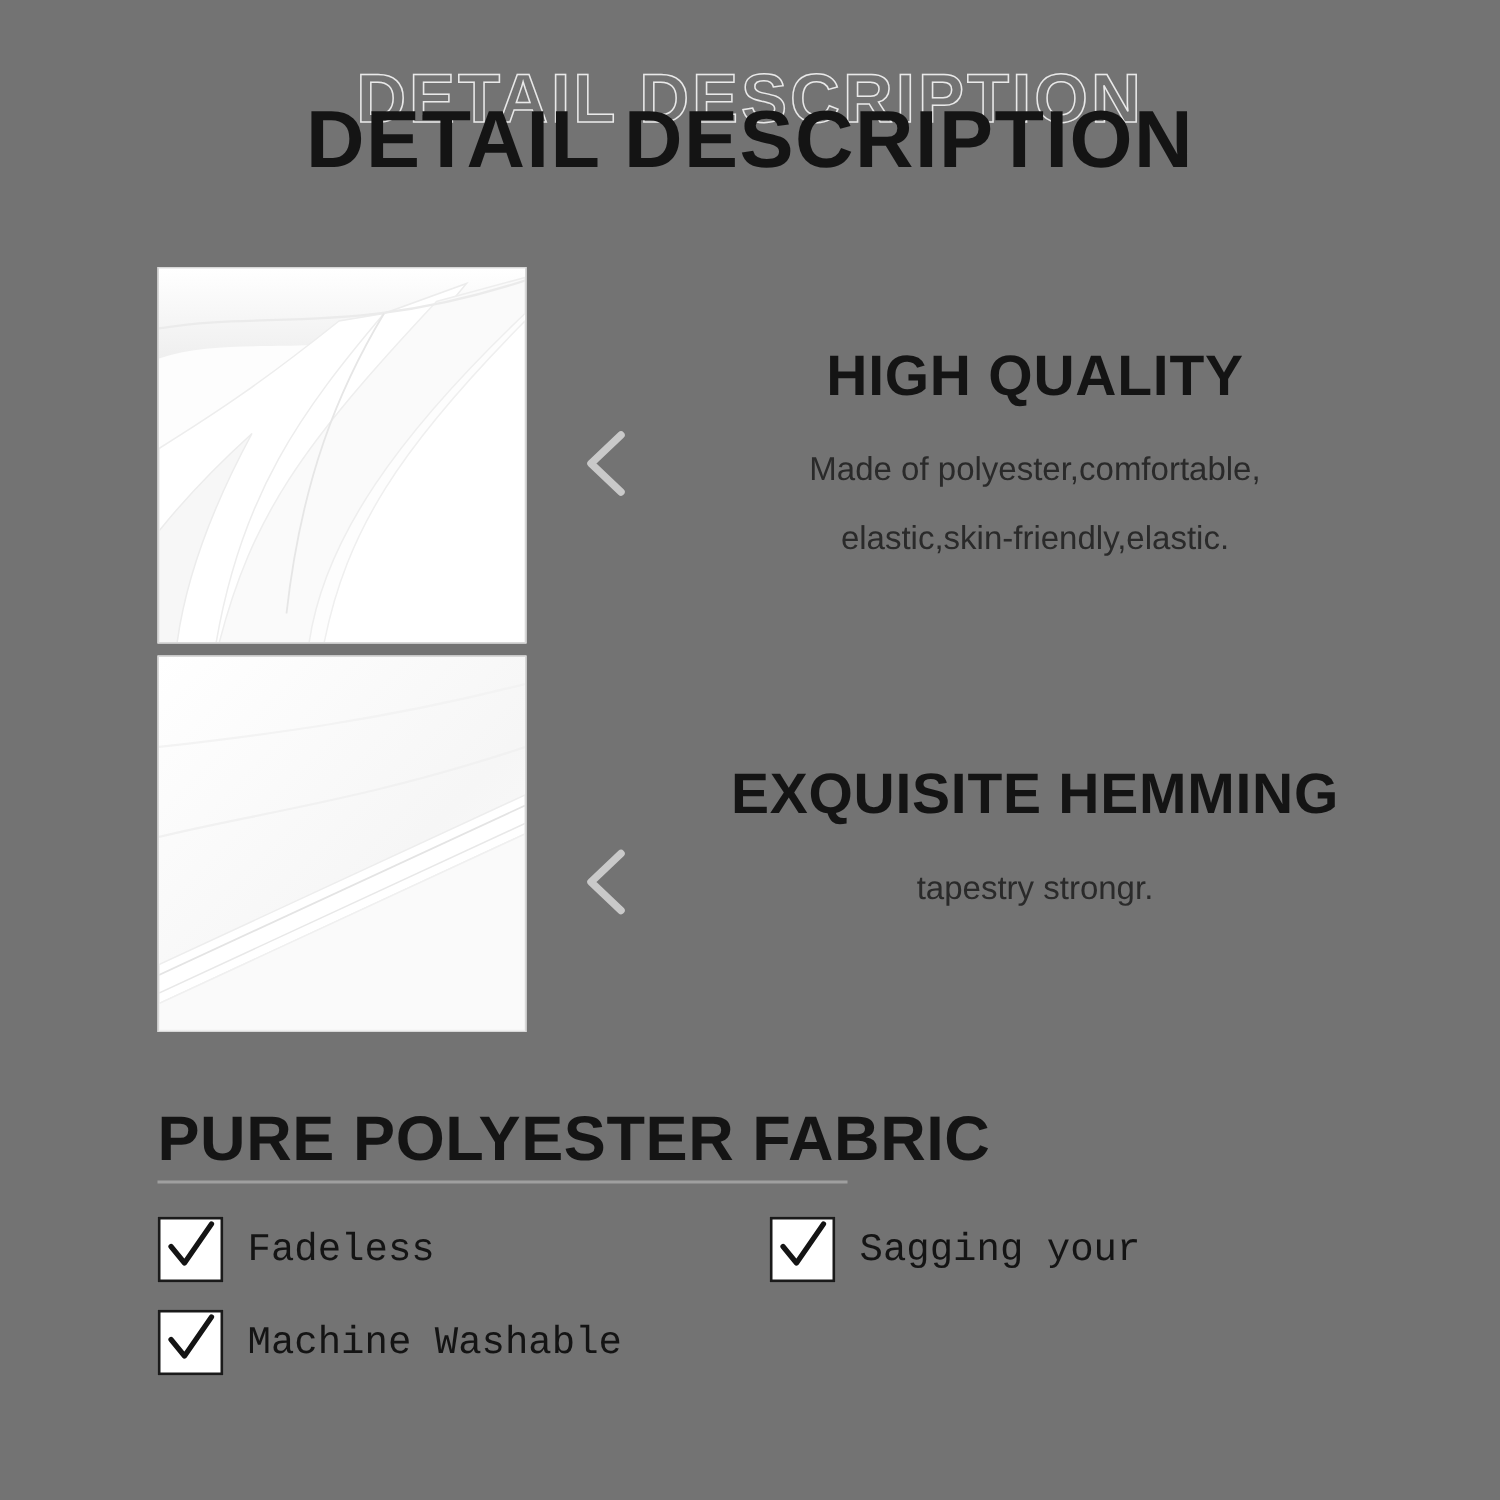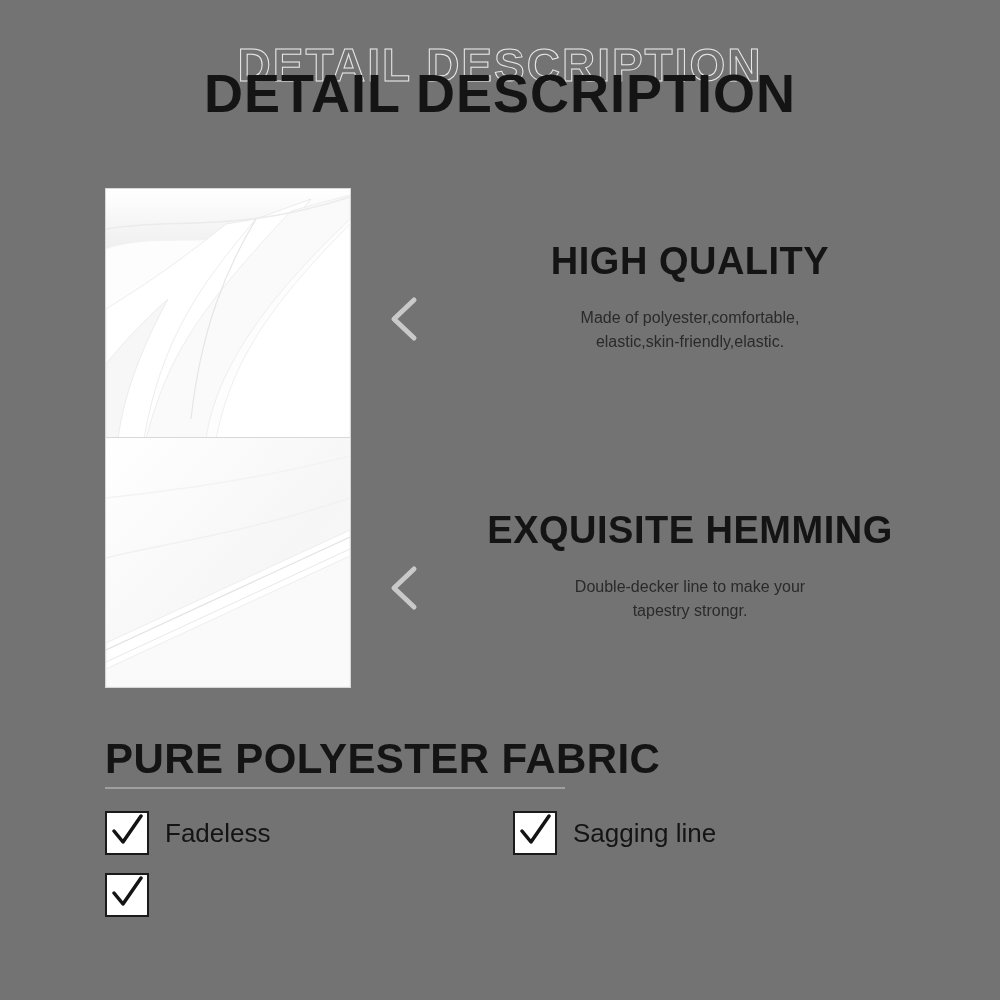--- a/index.html
+++ b/index.html
@@ -55,21 +55,21 @@
     color: #141414;
     white-space: nowrap;
   }
 
   
   .feature {
     position: absolute;
     left: 0;
     width: 1000px;
   }
-  .feature-1 { top: 188px; height: 252px; }
+  .feature-1 { top: 178px; height: 252px; }
   .feature-2 { top: 437px; height: 252px; padding-left: 19px; }
 
   .photo {
     position: absolute;
     left: 105px;
     top: 0;
     width: 244px;
     height: 249px;
     border: 1px solid #d8d8d8;
     background: #fdfdfd;
@@ -101,24 +101,24 @@
   .feature-title {
     font-size: 38px;
     font-weight: 700;
     letter-spacing: 0.5px;
     color: #141414;
     line-height: 1.15;
     margin: 0 0 22px 0;
     white-space: nowrap;
   }
   .feature-desc {
-    font-size: 16px;
+    font-size: 22px;
     line-height: 1.55;
     color: #2a2a2a;
-    margin: 0;
+    margin: 12px;
   }
 
   
   .bottom {
     position: absolute;
     left: 0;
     top: 735px;
     width: 1000px;
   }
   .bottom-title {
@@ -146,20 +146,21 @@
     top: 76px;
     width: 800px;
   }
   .check-row {
     display: flex;
     margin-bottom: 18px;
   }
   .check-item {
     display: flex;
     align-items: center;
+    font-family: Liberation Mono, monospace;
   }
   .check-item.col-1 { width: 408px; }
   .check-item.col-2 { width: 390px; }
 
   .checkbox {
     width: 40px;
     height: 40px;
     border: 2.5px solid #1a1a1a;
     position: relative;
     flex: 0 0 auto;
@@ -249,21 +250,20 @@
     </div>
 
     <div class="arrow">
       <svg width="34" height="46" viewBox="0 0 34 46">
         <polyline points="26,4 6,23 26,42" fill="none" stroke="#c9c9c9" stroke-width="5" stroke-linecap="round" stroke-linejoin="round"></polyline>
       </svg>
     </div>
 
     <div class="text-col">
       <div class="feature-title">EXQUISITE HEMMING</div>
-      <p class="feature-desc">Double-decker line to make your</p>
       <p class="feature-desc">tapestry strongr.</p>
     </div>
   </div>
 
   <div class="bottom">
     <div class="bottom-title">PURE POLYESTER FABRIC</div>
     <div class="divider"></div>
 
     <div class="checks">
 
@@ -275,30 +275,31 @@
             </svg>
           </div>
           <span class="check-label">Fadeless</span>
         </div>
         <div class="check-item col-2">
           <div class="checkbox">
             <svg width="34" height="36" viewBox="0 0 34 36">
               <polyline points="4,17 13,28 31,2" fill="none" stroke="#141414" stroke-width="3.5" stroke-linecap="round" stroke-linejoin="round"></polyline>
             </svg>
           </div>
-          <span class="check-label">Sagging line</span>
+          <span class="check-label">Sagging your</span>
         </div>
       </div>
 
       <div class="check-row">
         <div class="check-item col-2">
           <div class="checkbox">
             <svg width="34" height="36" viewBox="0 0 34 36">
               <polyline points="4,17 13,28 31,2" fill="none" stroke="#141414" stroke-width="3.5" stroke-linecap="round" stroke-linejoin="round"></polyline>
             </svg>
           </div>
+          <span class="check-label">Machine Washable</span>
         </div>
       </div>
 
     </div>
   </div>
 
 </div>
 
 </body></html>

